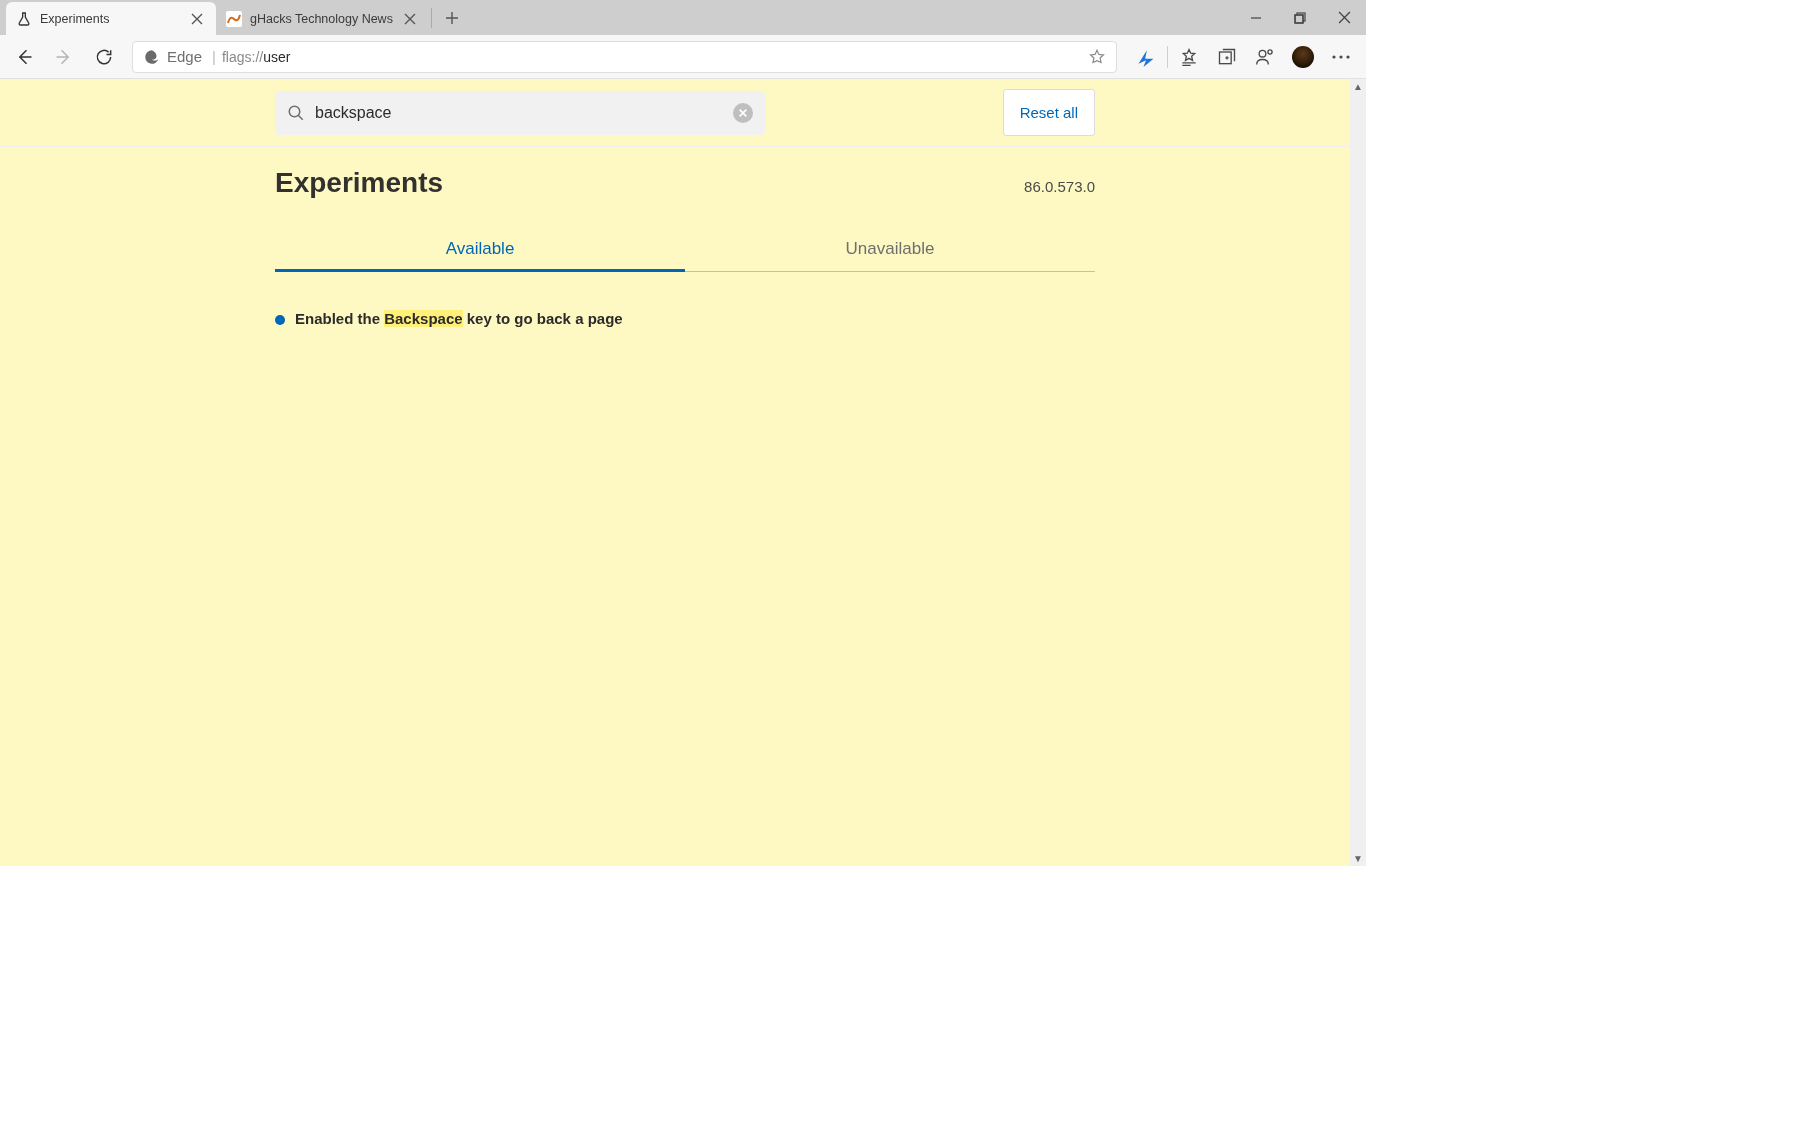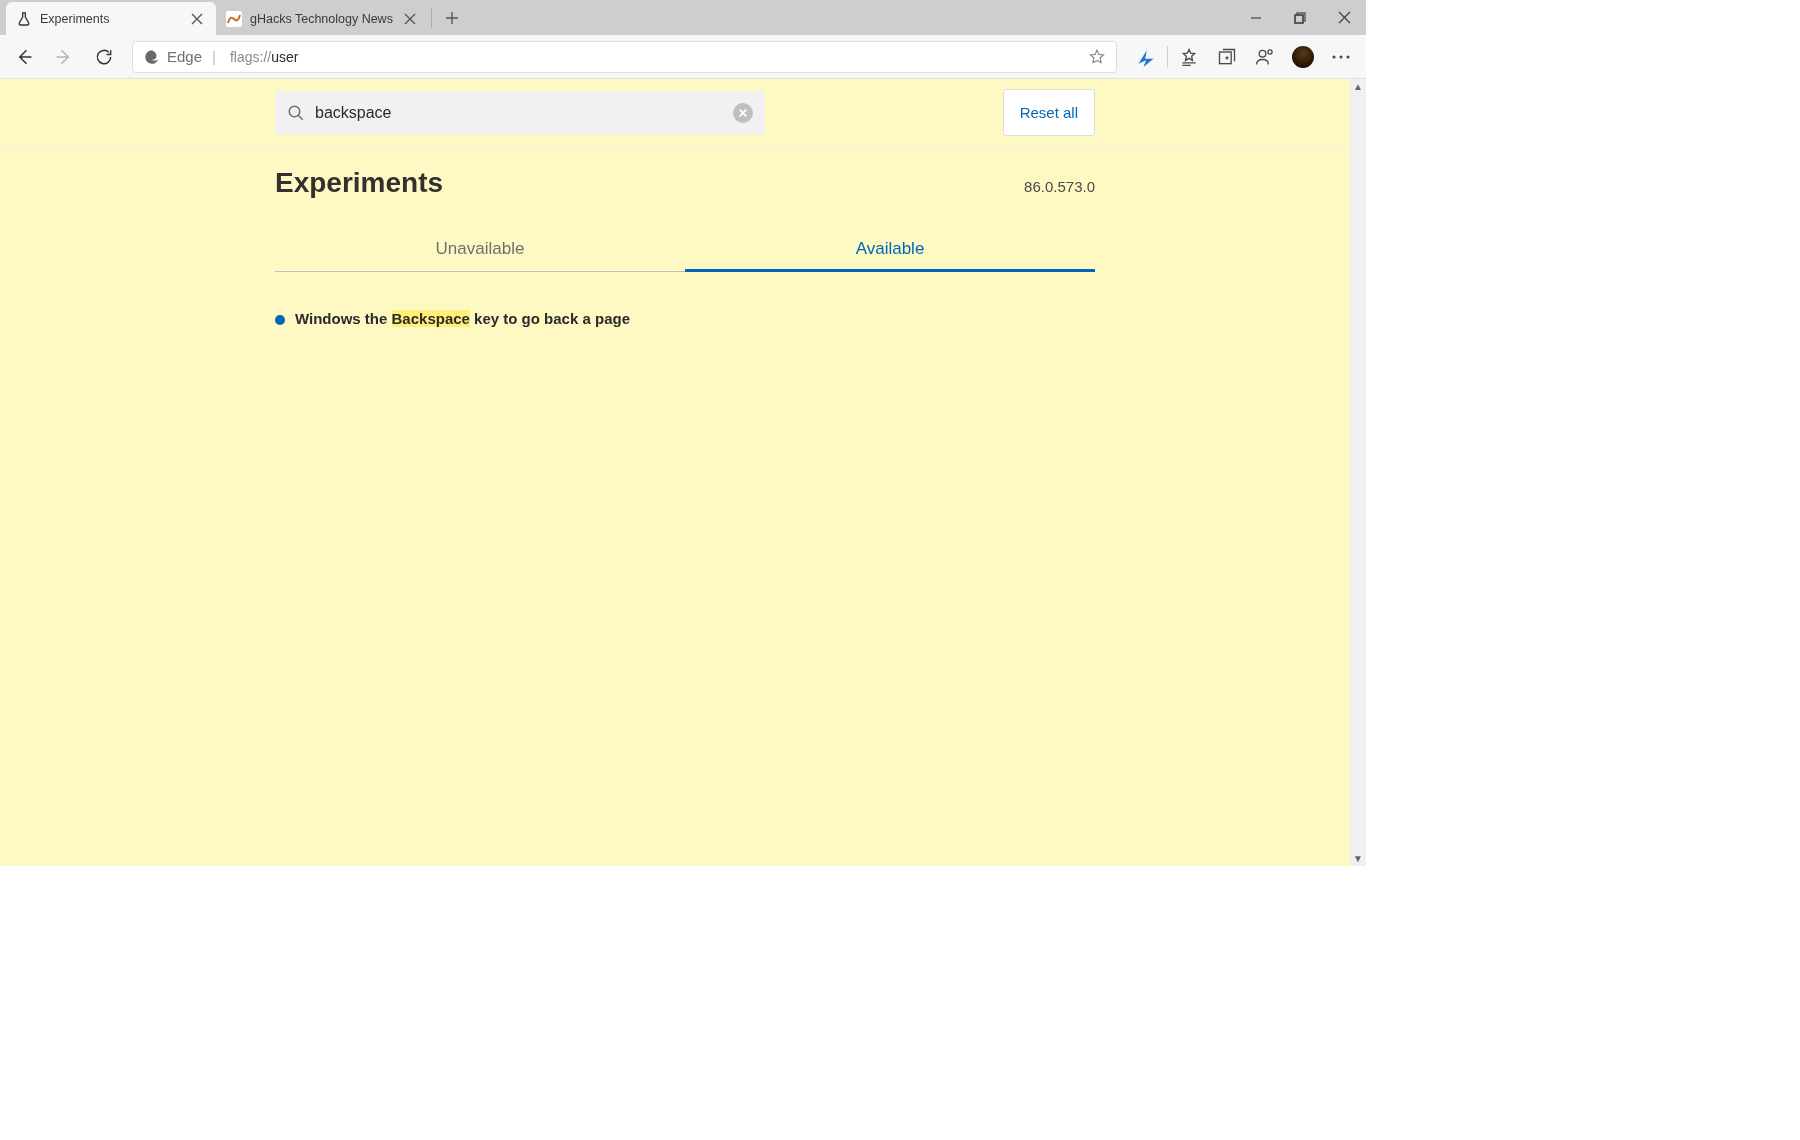--- a/index.html
+++ b/index.html
@@ -94,21 +94,21 @@
 .toolbar .navbtn.disabled { color: #b5b5b5; }
 .omnibox {
   flex: 1;
   height: 32px;
   background: #fff;
   border: 1px solid #dedede;
   border-radius: 4px;
   display: flex;
   align-items: center;
   padding: 0 10px;
-  gap: 10px;
+  gap: 2px;
   margin: 12px 6px;
 }
 .omnibox .edge-chip {
   display: flex; align-items: center; gap: 6px;
   color: #6f6f6f;
   font-size: 15px;
 }
 .omnibox .edge-chip .sep { color: #bcbcbc; padding: 0 4px; }
 .omnibox .url-dim { color: #8a8a8a; }
 .omnibox .url-dark { color: #2b2b2b; }
@@ -426,29 +426,29 @@
     </div>
   </div>
 
   <div class="page">
     <div class="page-heading-row">
       <h1>Experiments</h1>
       <span class="ver">86.0.573.0</span>
     </div>
 
     <div class="tabsrow">
+      <div class="ftab active">Available</div>
       <div class="ftab">Unavailable</div>
-      <div class="ftab active">Available</div>
     </div>
 
     <div class="flag">
       <span class="dot"></span>
       <div class="flag-body">
         <div class="flag-title">
-          <span>Windows the </span><span class="hl">Backspace</span><span> key to go back a page</span>
+          <span>Enabled the </span><span class="hl">Backspace</span><span> key to go back a page</span>
         </div>
       </div>
     </div>
   </div>
 </div>
 
 <div class="vscroll">
   <span class="arrow">▲</span>
   <span class="arrow">▼</span>
 </div>

